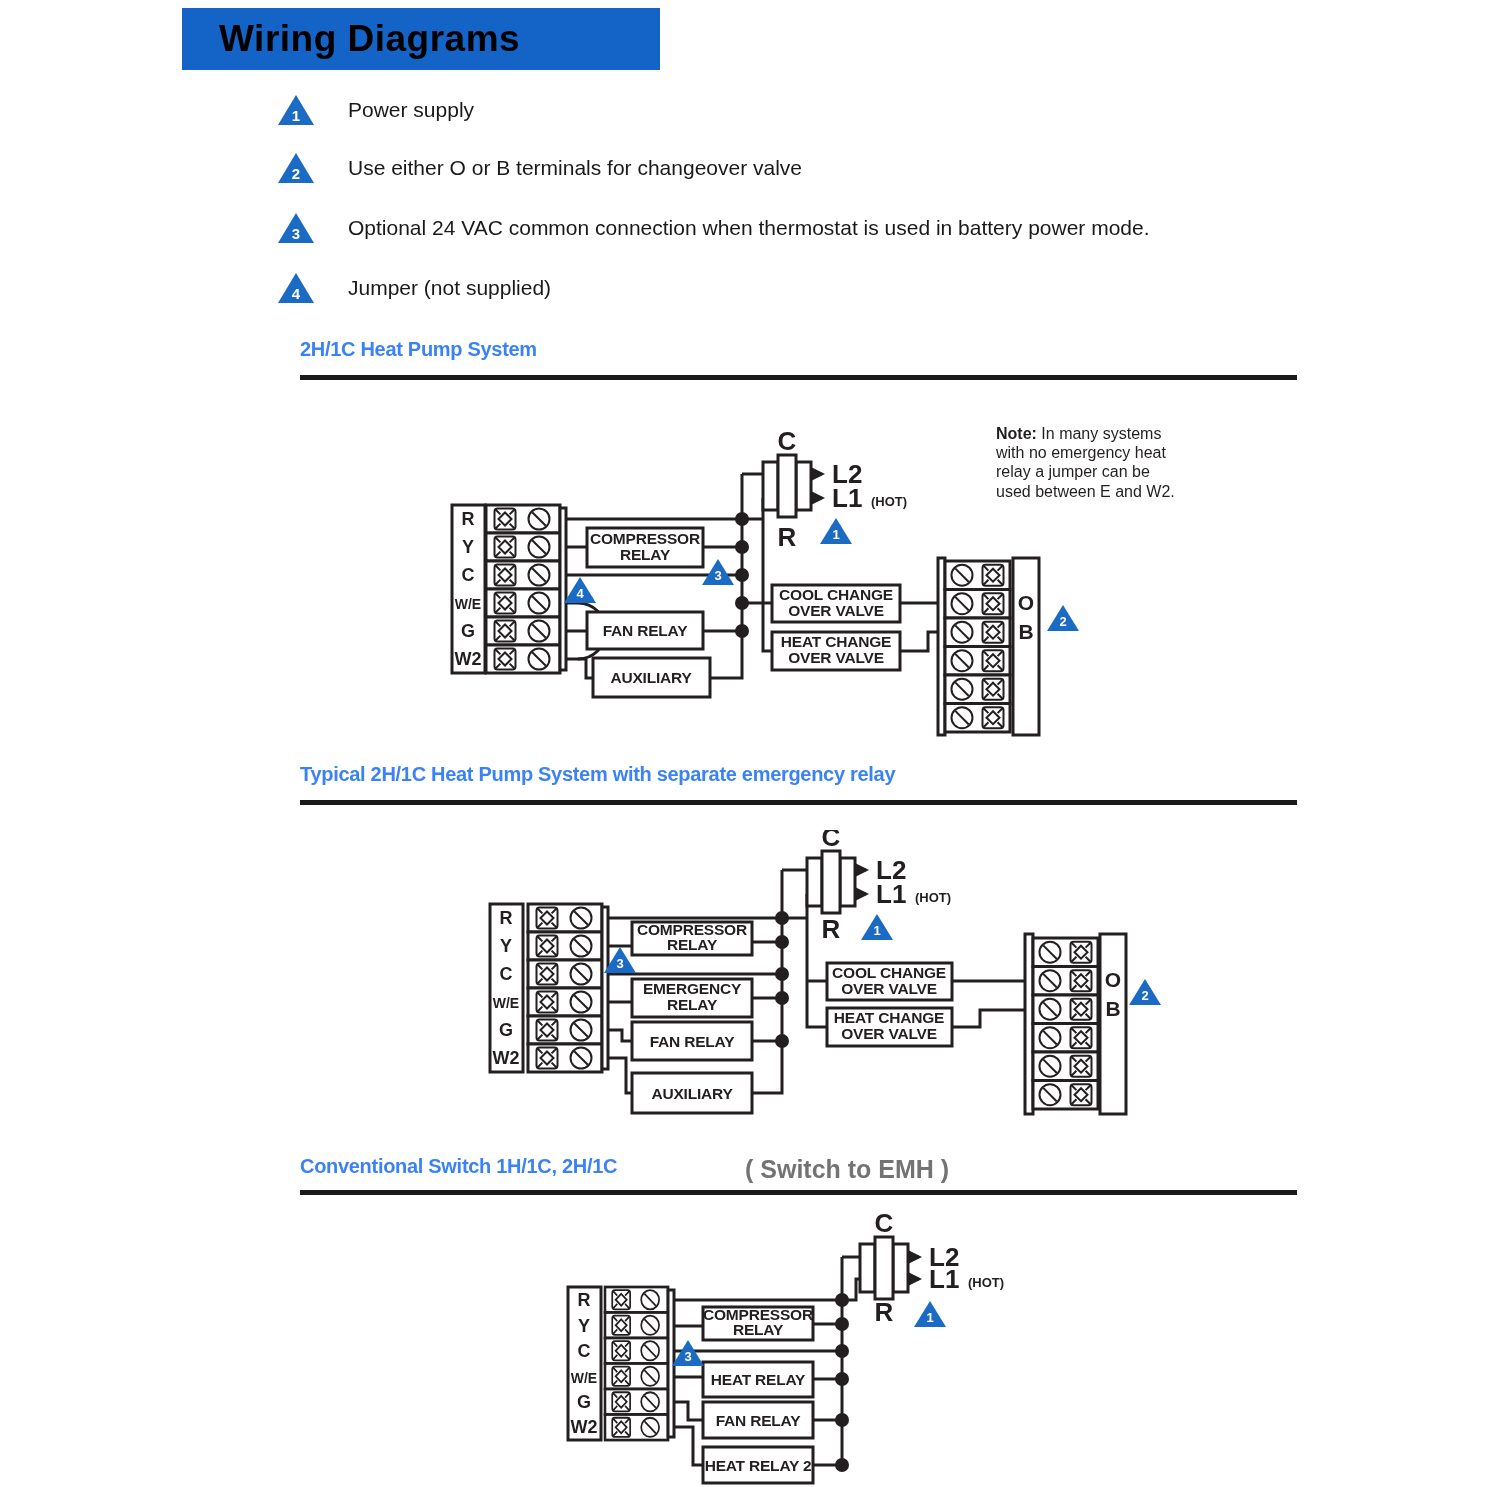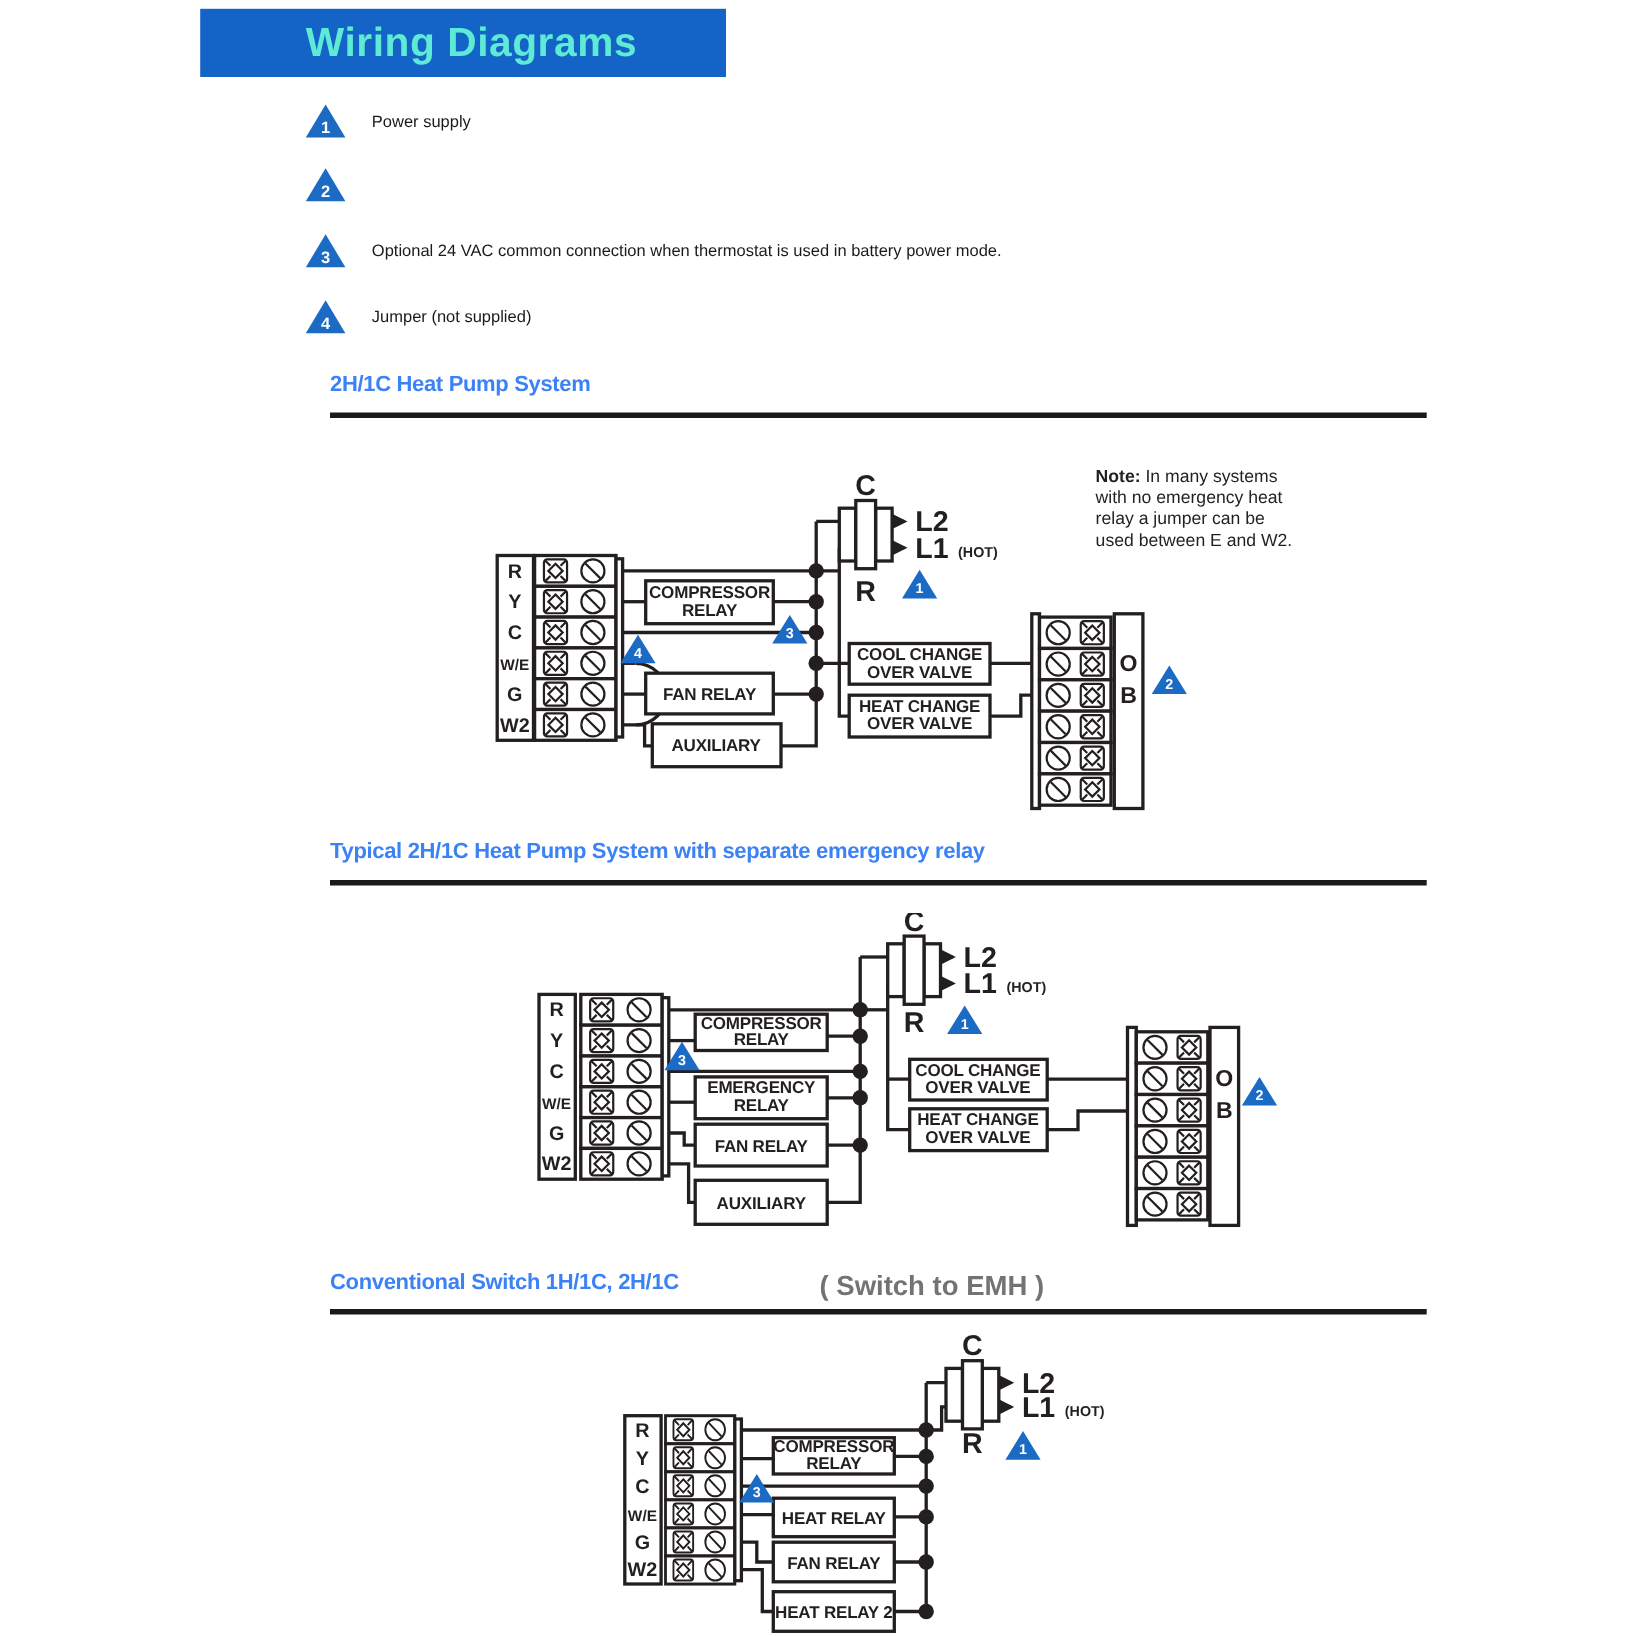--- a/index.html
+++ b/index.html
@@ -1,22 +1,22 @@
 <!DOCTYPE html>
 <html><head>
 <meta charset="utf-8">
 <style>
   html,body{margin:0;padding:0;background:#fff;}
   .page{position:relative;width:1487px;height:1487px;background:#fff;overflow:hidden;
         font-family:"Liberation Sans",sans-serif;color:#231f20;}
   .hdr{position:absolute;left:182px;top:8px;width:478px;height:62px;background:#1464c8;
-       color:#5eead4;font-size:37px;font-weight:bold;line-height:62px;padding-left:96px;
+       color:#000000;font-size:37px;font-weight:bold;line-height:62px;padding-left:37px;
        box-sizing:border-box;letter-spacing:0.5px;}
   .leg{position:absolute;left:276px;display:flex;align-items:center;height:40px;}
-  .leg .txt{margin-left:22px;font-size:15px;color:#1a1a1a;white-space:nowrap;}
+  .leg .txt{margin-left:32px;font-size:21px;color:#1a1a1a;white-space:nowrap;}
   .sec-title{position:absolute;left:300px;font-size:20px;font-weight:bold;color:#3b82f6;
              letter-spacing:-0.3px;white-space:nowrap;}
   .sec-suffix{position:absolute;font-size:25px;font-weight:bold;color:#737373;white-space:nowrap;}
   .rule{position:absolute;left:300px;width:997px;height:5px;background:#1a1a1a;}
   .note{position:absolute;font-size:16px;line-height:1.2;color:#231f20;}
   .nb{font-weight:bold;}
   .nb.blue{color:#1d5fae;}
   svg.diag{position:absolute;}
   svg text{font-family:"Liberation Sans",sans-serif;fill:#231f20;}
   .w{stroke:#231f20;stroke-width:3;fill:none;}
@@ -80,20 +80,21 @@
       <polygon class="tri" points="20,3 38,33 2,33"></polygon>
       <text class="lgn" x="20" y="29">1</text>
     </svg>
     <span class="txt">Power supply</span>
   </div>
   <div class="leg" style="top:148px">
     <svg width="40" height="36">
       <polygon class="tri" points="20,3 38,33 2,33"></polygon>
       <text class="lgn" x="20" y="29">2</text>
     </svg>
+    <span class="txt">Use either O or B terminals for changeover valve</span>
   </div>
   <div class="leg" style="top:208px">
     <svg width="40" height="36">
       <polygon class="tri" points="20,3 38,33 2,33"></polygon>
       <text class="lgn" x="20" y="29">3</text>
     </svg>
     <span class="txt">Optional 24 VAC common connection when thermostat is used in battery power mode.</span>
   </div>
   <div class="leg" style="top:268px">
     <svg width="40" height="36">

